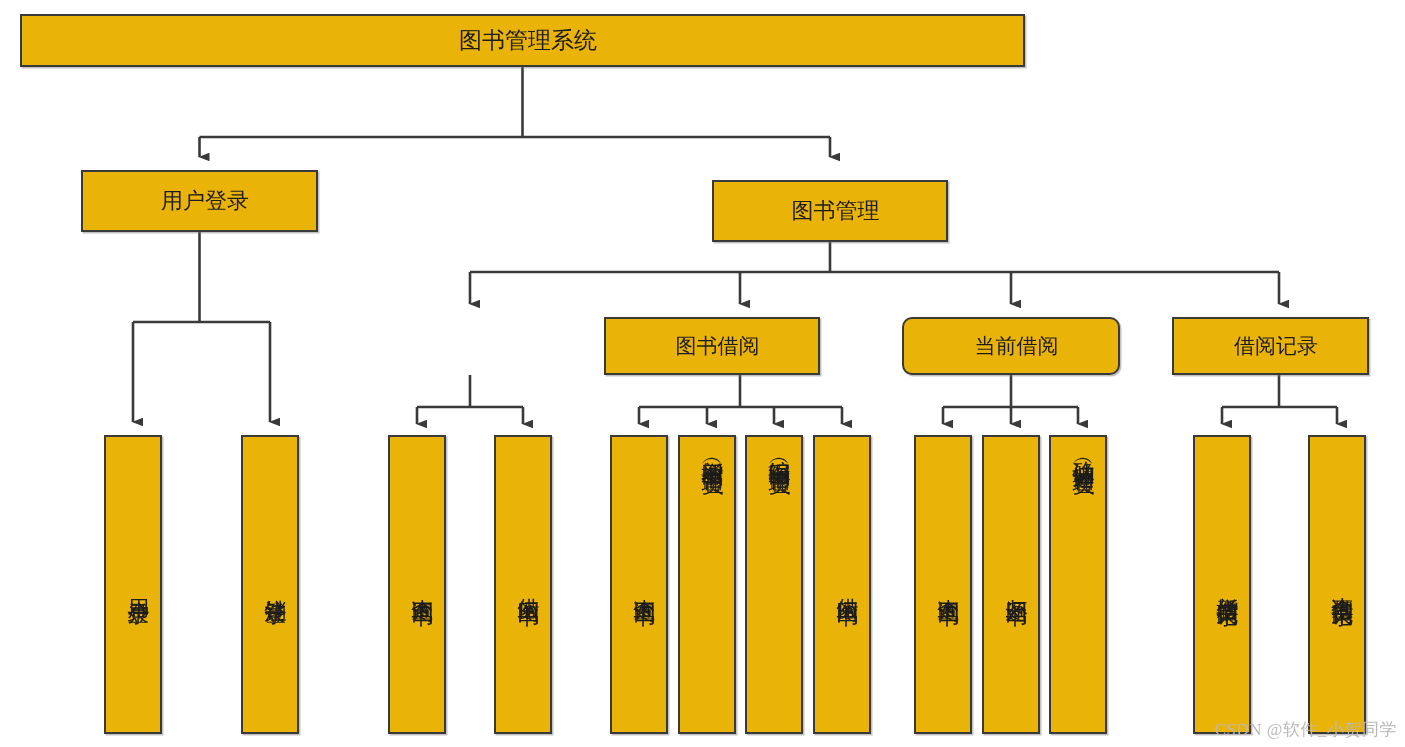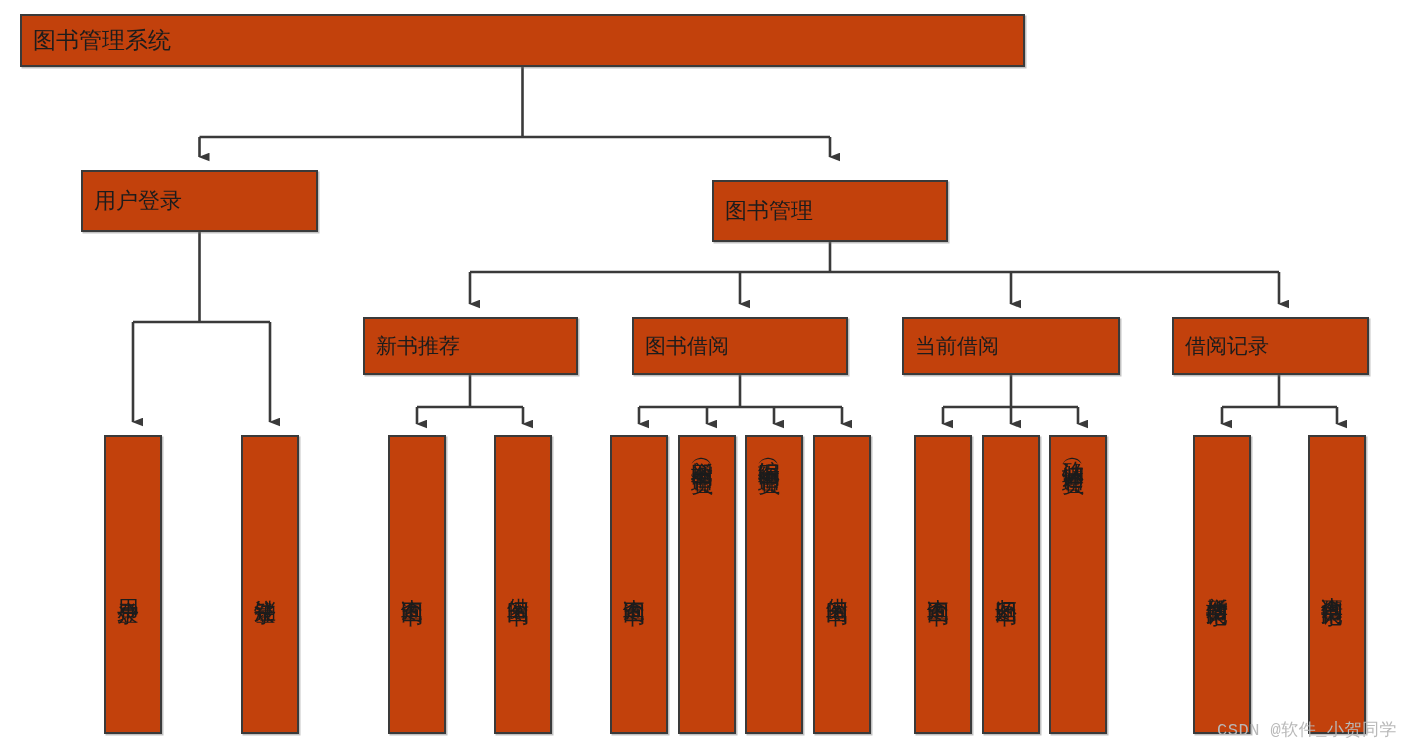--- a/index.html
+++ b/index.html
@@ -22,24 +22,24 @@
     position: absolute;
     left: 0;
     top: 0;
     width: 1405px;
     height: 747px;
   }
   .node-box {
     position: absolute;
     box-sizing: border-box;
     border: 2.5px solid #3a3a3a;
-    background: #c2410c;
+    background: #eab308;
     display: flex;
     align-items: center;
-    justify-content: flex-start;
+    justify-content: center;
     box-shadow: 1.5px 1.5px 0 rgba(120,120,120,0.45);
     padding-left: 11px;
   }
   .node-label {
     color: #1c1c1c;
     font-family: "Liberation Sans", "DejaVu Sans", sans-serif;
     line-height: 1.12;
     white-space: pre;
     text-align: center;
   }
@@ -57,21 +57,21 @@
     align-items: flex-start;
     padding-top: 6px;
   }
   .leaf.center-v { align-items: center; padding-top: 0; }
   #watermark {
     position: absolute;
     right: 8px;
     bottom: 6px;
     font-size: 17px;
     color: #b9b9b9;
-    font-family: Liberation Mono, monospace;
+    font-family: Liberation Serif, serif;
     letter-spacing: 0.5px;
     user-select: none;
     pointer-events: none;
   }
 </style>
 </head>
 <body>
 
 <div id="diagram-canvas">
 
@@ -129,27 +129,24 @@
     <span class="node-label">图书管理系统</span>
   </div>
 
   <div class="node-box lvl1" style="left:81px; top:170px; width:237px; height:62px;">
     <span class="node-label">用户登录</span>
   </div>
   <div class="node-box lvl1" style="left:712px; top:180px; width:236px; height:62px;">
     <span class="node-label">图书管理</span>
   </div>
 
-  <div class="node-box lvl2" style="left:363px; top:317px; width:215px; height:58px;">
-    <span class="node-label">新书推荐</span>
-  </div>
-  <div class="node-box lvl2" style="left:632px; top:317px; width:216px; height:58px;">
+  <div class="node-box lvl2" style="left:604px; top:317px; width:216px; height:58px;">
     <span class="node-label">图书借阅</span>
   </div>
-  <div class="node-box lvl2" style="left:902px; top:317px; width:218px; height:58px;">
+  <div class="node-box lvl2" style="left:902px; top:317px; width:218px; height:58px;border-radius:10px;">
     <span class="node-label">当前借阅</span>
   </div>
   <div class="node-box lvl2" style="left:1172px; top:317px; width:197px; height:58px;">
     <span class="node-label">借阅记录</span>
   </div>
 
   <div class="node-box leaf center-v" style="left:104px; top:435px; width:58px; height:299px;">
     <span class="node-label">用户登录</span>
   </div>
   <div class="node-box leaf center-v" style="left:241px; top:435px; width:58px; height:299px;">

